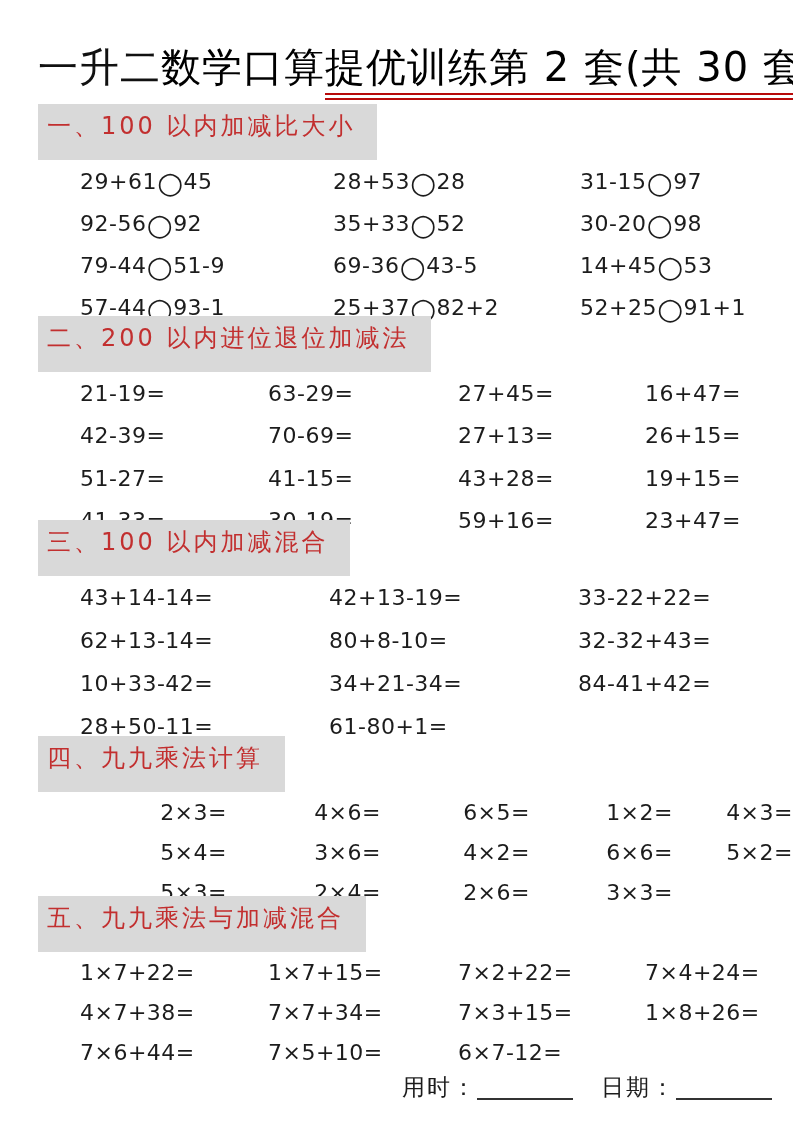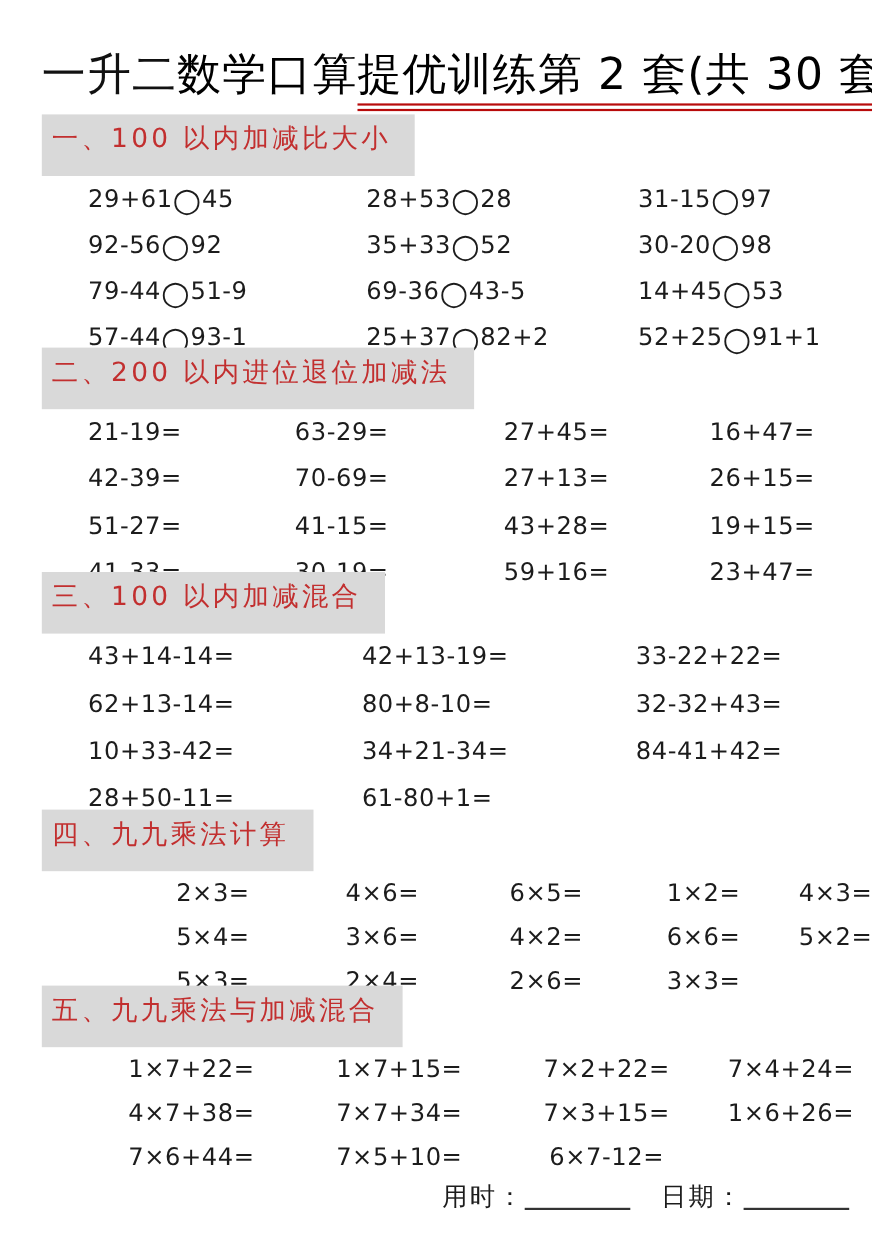--- a/index.html
+++ b/index.html
@@ -12,21 +12,21 @@
   .title .u2{border-bottom:7px double #b80b0b;padding-bottom:3px;}
   
   .sec{position:absolute;left:38px;right:0;}
   .sec-head{display:block;width:fit-content;height:56px;line-height:44px;background:#d9d9d9;
             color:#c22f2f;font-size:24px;letter-spacing:3px;padding:0 22px 0 9px;white-space:nowrap;}
   .grid{display:grid;padding-left:42px;align-items:center;font-size:22px;letter-spacing:.5px;
         white-space:nowrap;color:#1c1c1c;}
   .g3 {grid-template-columns:253px 247px 1fr;grid-auto-rows:42px;}
   .g3b{grid-template-columns:249px 249px 1fr;grid-auto-rows:43px;}
   .g4 {grid-template-columns:188px 190px 187px 1fr;grid-auto-rows:42.5px;}
-  .g4b{grid-template-columns:188px 190px 187px 1fr;grid-auto-rows:40px;text-align:center;}
+  .g4b{grid-template-columns:188px 190px 187px 1fr;grid-auto-rows:40px;}
   .g5 {grid-template-columns:147px 154px 149px 143px 1fr;grid-auto-rows:40px;text-align:right;}
   .circ{font-size:30px;line-height:0;vertical-align:-4px;}
   
   .footer{position:absolute;top:1072px;left:402px;font-size:23px;letter-spacing:2px;white-space:nowrap;}
   .blank{display:inline-block;width:96px;height:24px;border-bottom:2px solid #333;vertical-align:-5px;}
   .blank.first{margin-right:28px;}
 </style>
 </head>
 <body>
 
@@ -114,21 +114,21 @@
   <section class="sec" style="top:896px">
     <div class="sec-head">五、九九乘法与加减混合</div>
     <div class="grid g4b">
       <span>1×7+22=</span>
       <span>1×7+15=</span>
       <span>7×2+22=</span>
       <span>7×4+24=</span>
       <span>4×7+38=</span>
       <span>7×7+34=</span>
       <span>7×3+15=</span>
-      <span>1×6+26=</span>
+      <span>1×8+26=</span>
       <span>7×6+44=</span>
       <span>7×5+10=</span>
       <span>6×7-12=</span>
     </div>
   </section>
 
   <div class="footer"><span>用时：</span><span class="blank first"></span><span>日期：</span><span class="blank"></span></div>
 
 </div>
 

